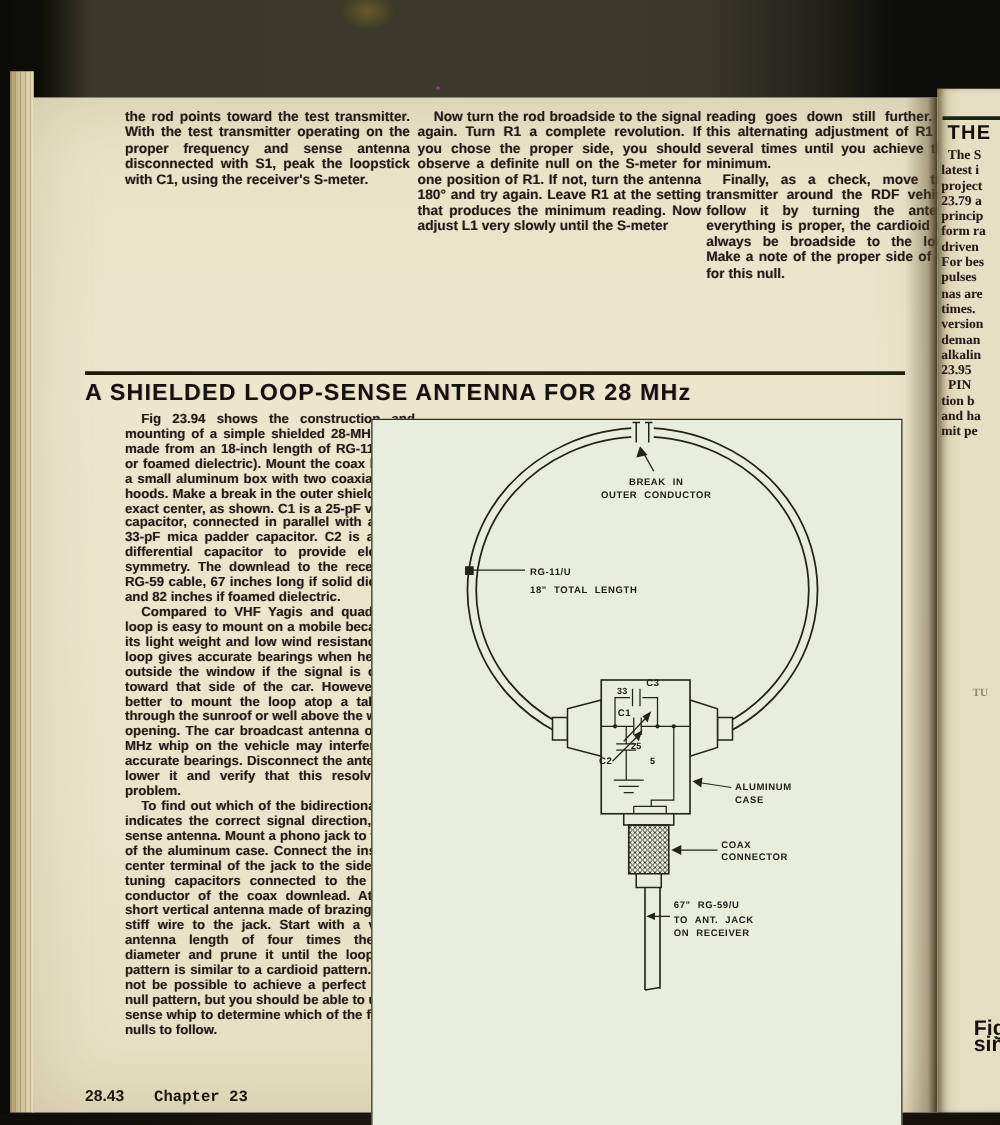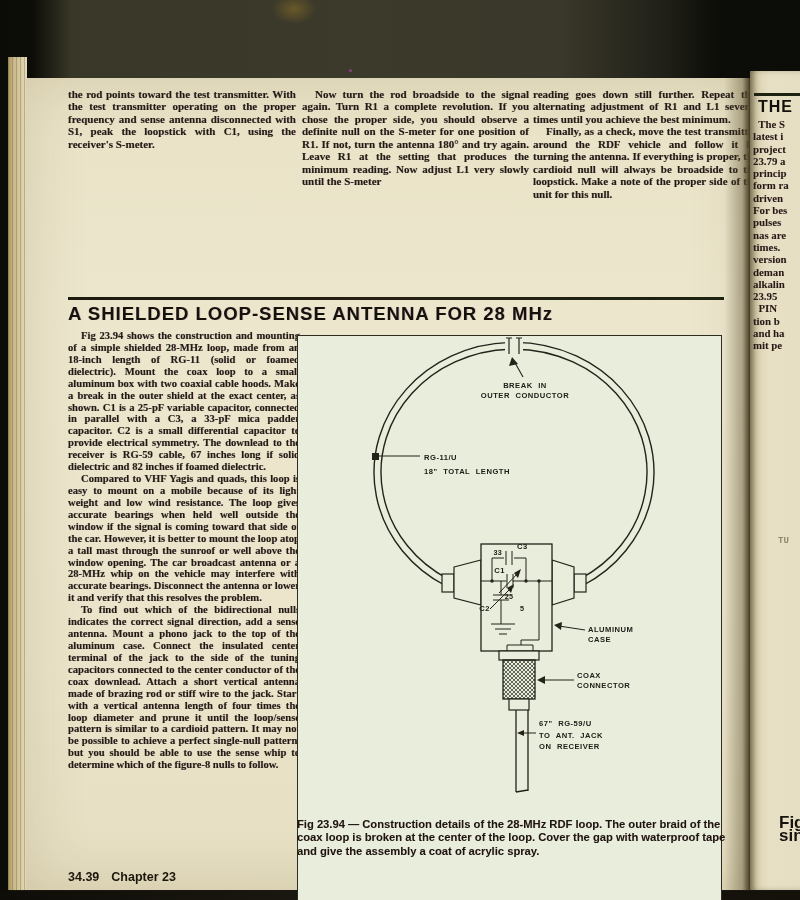--- a/index.html
+++ b/index.html
@@ -39,23 +39,24 @@
     position:absolute;left:26px;top:78px;width:724px;height:812px;z-index:3;
     background:linear-gradient(180deg,#e9e2c6,#ece6cd 30%,#ebe4ca 72%,#e5dec1);
     box-shadow:inset 0 0 60px rgba(110,90,40,.18);
   }
   .gutter{
     position:absolute;right:0;top:0;bottom:0;width:26px;
     background:linear-gradient(90deg,rgba(70,60,35,0) 0%,rgba(82,70,40,.38) 70%,#55492f 96%,#3a3322 100%);
   }
 
   .serif-text{
-    font-family:Liberation Serif, serif;font-weight:700;color:#241a10;
+    font-family:Liberation Sans, sans-serif;font-weight:700;color:#241a10;
     text-align:justify;
     text-shadow:0.5px 0 0.4px rgba(145,55,150,.28), -0.5px 0 0.4px rgba(35,125,65,.25);
+    margin-left:32px;
   }
   .serif-text p{margin:0;}
   .serif-text p.indent{text-indent:13px;}
 
   .topcol{position:absolute;top:10px;width:228px;font-size:11px;line-height:12.45px;}
   .col1{left:42px;}
   .col2{left:276px;width:227px;}
   .col3{left:507px;width:225px;}
 
   .rule{position:absolute;left:42px;top:219px;width:656px;height:3px;background:linear-gradient(90deg,#1d1a0e,#262113 50%,#1c2410);}
@@ -85,21 +86,21 @@
     position:absolute;left:271px;top:740px;width:430px;
     font-family:"Liberation Sans", sans-serif;font-weight:bold;
     font-size:11.2px;line-height:13.4px;color:#1c160d;
     text-shadow:0.4px 0 0.3px rgba(140,50,140,.25);
   }
   .footer{
     position:absolute;left:42px;top:792px;
     font-family:"Liberation Sans", sans-serif;font-weight:bold;
     font-size:12.5px;color:#1c160d;
   }
-  .footer .chap{margin-left:12px;}
+  .footer .chap{margin-left:24px;font-family:Liberation Mono, monospace;}
 
   
   .page-right{
     position:absolute;left:750px;top:71px;width:65px;height:819px;z-index:4;
     background:linear-gradient(90deg,#d6cda9,#e7e0c5 30%,#e4ddc1);
     box-shadow:inset 6px 0 7px -3px rgba(45,35,12,.65);
     overflow:hidden;
   }
   .rp-rule{position:absolute;left:4px;top:22px;width:46px;height:3px;background:#1c2310;}
   .rp-heading{
@@ -107,22 +108,22 @@
     font-family:"Liberation Sans", sans-serif;font-weight:bold;font-size:16px;
     letter-spacing:1px;color:#12100a;white-space:nowrap;
   }
   .rp-lines{
     position:absolute;left:3px;top:47px;width:60px;
     font-family:"Liberation Serif", serif;font-weight:700;font-size:10.8px;
     line-height:12.3px;color:#241a10;white-space:pre;
     text-shadow:0.4px 0 0.3px rgba(145,55,150,.25);
   }
   .rp-faint{
-    position:absolute;left:28px;top:465px;
-    font-family:Liberation Mono, monospace;font-weight:bold;font-size:9px;
+    position:absolute;left:28px;top:478px;
+    font-family:Liberation Serif, serif;font-weight:bold;font-size:9px;
     color:rgba(70,65,40,.55);
   }
   .rp-bottom{
     position:absolute;left:29px;top:745px;
     font-family:"Liberation Sans", sans-serif;font-weight:bold;font-size:17px;
     line-height:13px;color:#15130c;
   }
 </style>
 </head>
 <body>
@@ -250,24 +251,23 @@
         <g>
           <line x1="240" y1="399" x2="226" y2="399" stroke="#23231a" stroke-width="1"></line>
           <polygon points="221,399 228,396 228,402" fill="#23231a"></polygon>
           <text x="243" y="392">67" RG-59/U</text>
           <text x="243" y="404">TO ANT. JACK</text>
           <text x="243" y="415">ON RECEIVER</text>
         </g>
       </svg>
     </div>
 
-    <div class="caption">Fig 23.94 —  Construction details of the 28-MHz RDF loop. The outer braid of the coax loop is broken at the center of the loop. Cover the gap with waterproof tape and give the assembly a coat of acrylic spray.</div>
 
     <div class="footer">
-      <span>34.39</span><span class="chap">Chapter 23</span>
+      <span>28.43</span><span class="chap">Chapter 23</span>
     </div>
 
     <div class="gutter"></div>
   </div>
 
   <div class="page-right">
     <div class="rp-rule"></div>
     <h2 class="rp-heading">THE</h2>
     <div class="rp-lines"><div>  The S</div><div>latest i</div><div>project</div><div>23.79 a</div><div>princip</div><div>form ra</div><div>driven</div><div>For bes</div><div>pulses</div><div>nas are</div><div>times.</div><div>version</div><div>deman</div><div>alkalin</div><div>23.95</div><div>  PIN</div><div>tion b</div><div>and ha</div><div>mit pe</div></div>
     <div class="rp-faint">TU</div>

